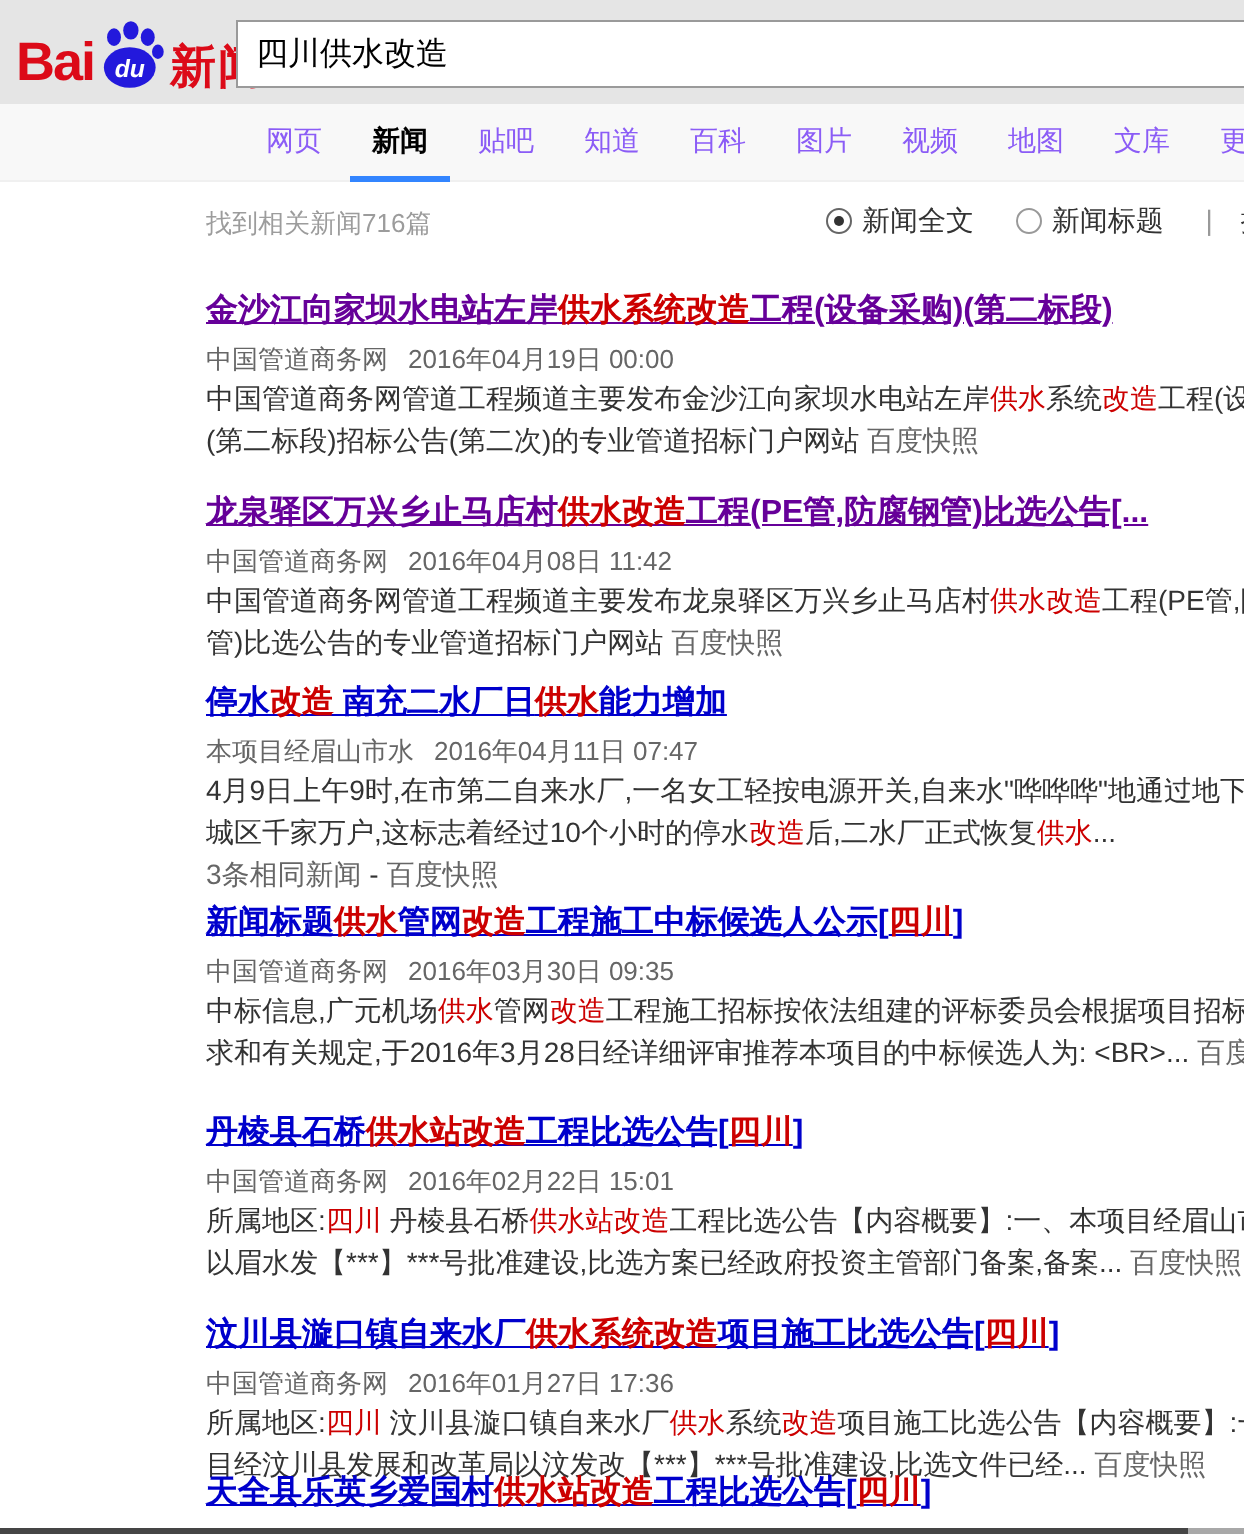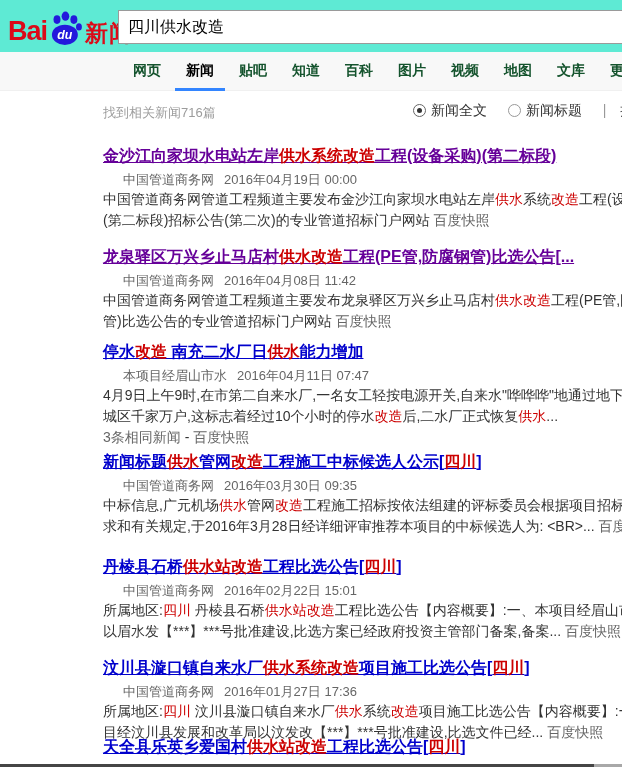--- a/index.html
+++ b/index.html
@@ -1,34 +1,34 @@
 <!DOCTYPE html>
 <html><head>
 <meta charset="utf-8">
 <style>
   * { margin:0; padding:0; box-sizing:border-box; }
   html,body { width:622px; height:767px; overflow:hidden; background:#fff;
               font-family:"Liberation Sans", sans-serif; }
   .page { position:relative; width:622px; height:767px; overflow:hidden; background:#fff; }
 
   
-  .header { position:absolute; top:0; left:0; width:622px; height:52px; background:#5eead4; }
+  .header { position:absolute; top:0; left:0; width:622px; height:52px; background:#e5e5e5; }
   .logo { position:absolute; left:8px; top:6px; height:42px; display:flex; align-items:flex-end; cursor:pointer; }
   .logo .bai { color:#dc0a18; font-weight:bold; font-size:27px; letter-spacing:-1px; line-height:34px; }
   .logo .paw { margin:0 1px -2px 1px; }
   .logo .cn  { color:#dc0a18; font-weight:bold; font-size:23px; line-height:30px; letter-spacing:1px; }
   .search { position:absolute; left:118px; top:10px; width:520px; height:34px;
             border:1px solid #9a9a9a; font-size:16px; color:#000; padding:0 9px;
             font-family:"Liberation Sans", sans-serif; outline:none; }
 
   
   .tabs { position:absolute; top:52px; left:0; width:622px; height:39px; background:#f8f8f8;
           display:flex; padding-left:122px; border-bottom:1px solid #f0f0f0; }
-  .tab { font-size:14px; color:#14532d; line-height:36px; height:39px; padding:0 11px;
-         margin-right:3px; cursor:pointer; white-space:nowrap;font-weight:bold; }
+  .tab { font-size:14px; color:#8b5cf6; line-height:36px; height:39px; padding:0 11px;
+         margin-right:3px; cursor:pointer; white-space:nowrap; }
   .tab.active { color:#000; font-weight:bold; border-bottom:3px solid #3385ff; }
 
   
   .meta { position:absolute; top:103px; left:103px; width:620px; white-space:nowrap; }
   .count { font-size:13px; color:#9c9c9c; }
   .radios { position:absolute; left:310px; top:-1px; font-size:14px; color:#333; white-space:nowrap; }
   .rgroup { cursor:pointer; margin-right:17px; }
   .rb { display:inline-block; width:13px; height:13px; border:1px solid #999; border-radius:50%;
         background:#fff; vertical-align:-2px; margin-right:5px; position:relative; }
   .rb.on { border-color:#666; }
@@ -39,21 +39,21 @@
 
   
   .results { position:absolute; top:0; left:0; width:622px; height:767px;border-radius:14px; }
   .result { position:absolute; left:103px; width:640px; }
   .r-title { display:block; font-size:16px; font-weight:bold; line-height:20px;
              text-decoration:underline; white-space:nowrap; cursor:pointer; margin-bottom:4px; }
   .r-title.visited { color:#660099; }
   .r-title.fresh   { color:#0000cc; }
   .r-title .hl { color:#cc0000; }
   .r-src { font-size:13px; color:#666; line-height:19px; white-space:nowrap; }
-  .r-src .src-name { margin-right:10px;margin-left:20px; }
+  .r-src .src-name { margin-right:10px; }
   .r-line { font-size:14px; color:#333; line-height:21px; white-space:nowrap; }
   .r-line .hl { color:#cc0000; }
   .glink { color:#666; cursor:pointer; }
 
   
   .bottom-bar { position:absolute; bottom:0; left:0; width:622px; height:3px; background:#454545; }
   .bottom-bar-right { position:absolute; bottom:0; right:0; width:28px; height:3px; background:#a8a8a8; }
 </style>
 </head>
 <body>

